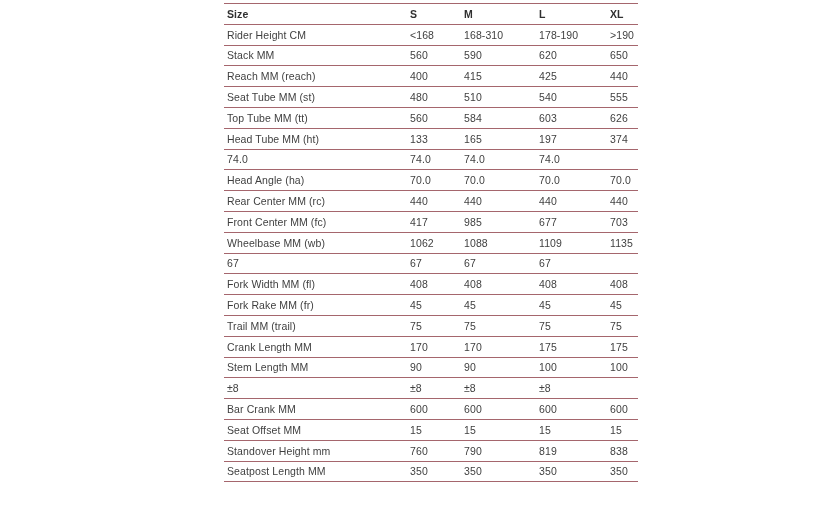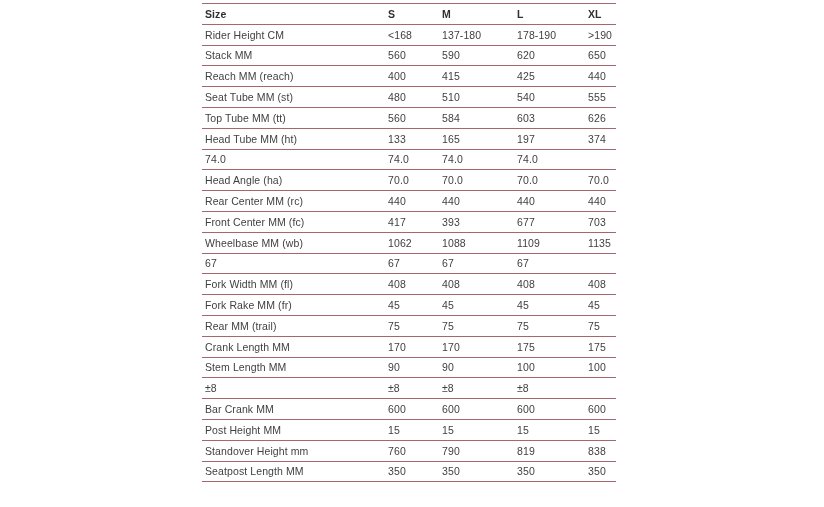--- a/index.html
+++ b/index.html
@@ -9,21 +9,21 @@
     font-family: "Liberation Sans", sans-serif;
   }
   body {
     width: 824px;
     height: 507px;
     position: relative;
     overflow: hidden;
   }
   .geo-table {
     position: absolute;
-    left: 202px;
+    left: 224px;
     top: 3px;
     width: 414px;
     border-top: 1px solid var(--border-color, #a5666d);
   }
   .row {
     display: grid;
     grid-template-columns: 183px 54px 75px 71px 31px;
     align-items: center;
     height: 19.8px;
     border-bottom: 1px solid var(--border-color, #a5666d);
@@ -49,21 +49,21 @@
     <div class="cell">Size</div>
     <div class="cell">S</div>
     <div class="cell">M</div>
     <div class="cell">L</div>
     <div class="cell">XL</div>
   </div>
   <div id="rows-container">
       <div class="row">
         <div class="cell">Rider Height CM</div>
         <div class="cell">&lt;168</div>
-        <div class="cell">137-180</div>
+        <div class="cell">168-310</div>
         <div class="cell">178-190</div>
         <div class="cell">&gt;190</div>
       </div>
       <div class="row">
         <div class="cell">Stack MM</div>
         <div class="cell">560</div>
         <div class="cell">590</div>
         <div class="cell">620</div>
         <div class="cell">650</div>
       </div>
@@ -111,21 +111,21 @@
       <div class="row">
         <div class="cell">Rear Center MM (rc)</div>
         <div class="cell">440</div>
         <div class="cell">440</div>
         <div class="cell">440</div>
         <div class="cell">440</div>
       </div>
       <div class="row">
         <div class="cell">Front Center MM (fc)</div>
         <div class="cell">417</div>
-        <div class="cell">393</div>
+        <div class="cell">985</div>
         <div class="cell">677</div>
         <div class="cell">703</div>
       </div>
       <div class="row">
         <div class="cell">Wheelbase MM (wb)</div>
         <div class="cell">1062</div>
         <div class="cell">1088</div>
         <div class="cell">1109</div>
         <div class="cell">1135</div>
       </div>
@@ -143,21 +143,21 @@
         <div class="cell">408</div>
       </div>
       <div class="row">
         <div class="cell">Fork Rake MM (fr)</div>
         <div class="cell">45</div>
         <div class="cell">45</div>
         <div class="cell">45</div>
         <div class="cell">45</div>
       </div>
       <div class="row">
-        <div class="cell">Rear MM (trail)</div>
+        <div class="cell">Trail MM (trail)</div>
         <div class="cell">75</div>
         <div class="cell">75</div>
         <div class="cell">75</div>
         <div class="cell">75</div>
       </div>
       <div class="row">
         <div class="cell">Crank Length MM</div>
         <div class="cell">170</div>
         <div class="cell">170</div>
         <div class="cell">175</div>
@@ -177,21 +177,21 @@
         <div class="cell">±8</div>
       </div>
       <div class="row">
         <div class="cell">Bar Crank MM</div>
         <div class="cell">600</div>
         <div class="cell">600</div>
         <div class="cell">600</div>
         <div class="cell">600</div>
       </div>
       <div class="row">
-        <div class="cell">Post Height MM</div>
+        <div class="cell">Seat Offset MM</div>
         <div class="cell">15</div>
         <div class="cell">15</div>
         <div class="cell">15</div>
         <div class="cell">15</div>
       </div>
       <div class="row">
         <div class="cell">Standover Height mm</div>
         <div class="cell">760</div>
         <div class="cell">790</div>
         <div class="cell">819</div>

